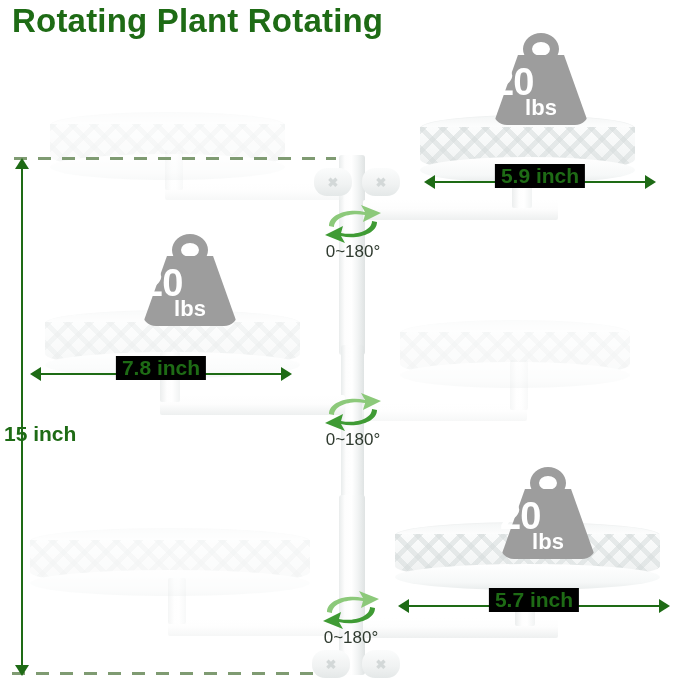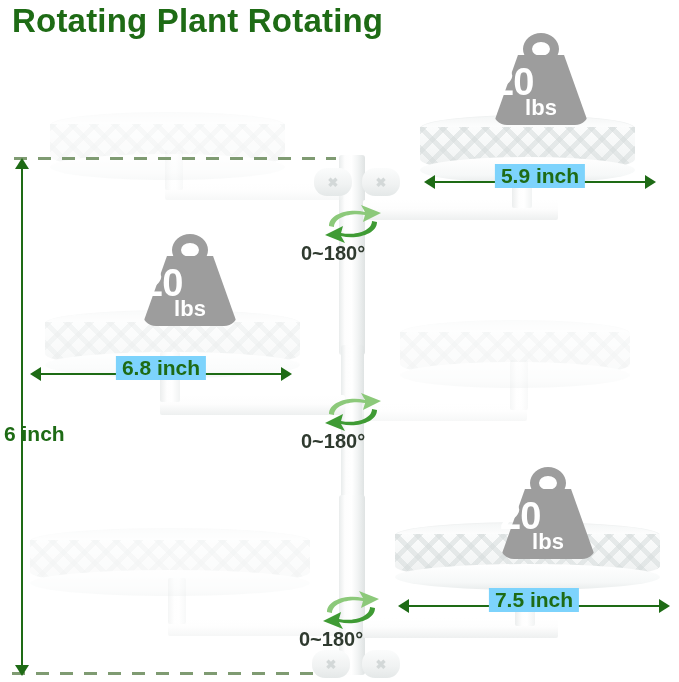--- a/index.html
+++ b/index.html
@@ -136,22 +136,23 @@
     font-weight: bold;
     line-height: 1;
   }
 
   
   .rot { position: absolute; width: 76px; }
   .rot .label {
     position: absolute;
     left: -14px; right: -14px;
     top: 40px;
-    font-size: 20px;
-    font-weight: bold;
+    text-align: center;
+    font-size: 17px;
+    font-weight: normal;
     color: #2f3a2f;
     white-space: nowrap;
   }
 
   
   .dim-h { position: absolute; height: 20px; }
   .dim-h .line {
     position: absolute;
     left: 9px; right: 9px;
     top: 9px;
@@ -165,21 +166,21 @@
     border-top: 7px solid transparent;
     border-bottom: 7px solid transparent;
   }
   .dim-h .head.l { left: 0; border-right: 11px solid #1e6b15; }
   .dim-h .head.r { right: 0; border-left: 11px solid #1e6b15; }
   .dim-h .txt {
     position: absolute;
     top: -8px;
     left: 50%;
     transform: translateX(-50%);
-    background: #7dd3fc;
+    background: #000000;
     padding: 0 6px;
     font-size: 21px;
     font-weight: bold;
     color: #1e6b15;
     white-space: nowrap;
   }
 
   .dim-v { position: absolute; width: 20px; }
   .dim-v .line {
     position: absolute;
@@ -334,36 +335,36 @@
   </div>
 
   <div class="dash" style="left:14px; top:157px; width:322px;"></div>
   <div class="dash" style="left:12px; top:672px; width:310px;"></div>
 
   <div class="dim-v" style="left:12px; top:158px; height:518px;">
     <div class="head t"></div>
     <div class="line"></div>
     <div class="head b"></div>
   </div>
-  <div class="dim-v-label" style="left:4px; top:422px;">6 inch</div>
+  <div class="dim-v-label" style="left:4px; top:422px;">15 inch</div>
 
   <div class="dim-h" style="left:424px; top:172px; width:232px;">
     <div class="head l"></div>
     <div class="line"></div>
     <div class="head r"></div>
     <div class="txt">5.9 inch</div>
   </div>
 
   <div class="dim-h" style="left:30px; top:364px; width:262px;">
     <div class="head l"></div>
     <div class="line"></div>
     <div class="head r"></div>
-    <div class="txt">6.8 inch</div>
+    <div class="txt">7.8 inch</div>
   </div>
 
   <div class="dim-h" style="left:398px; top:596px; width:272px;">
     <div class="head l"></div>
     <div class="line"></div>
     <div class="head r"></div>
-    <div class="txt">7.5 inch</div>
+    <div class="txt">5.7 inch</div>
   </div>
 
 </div>
 
 </body></html>

